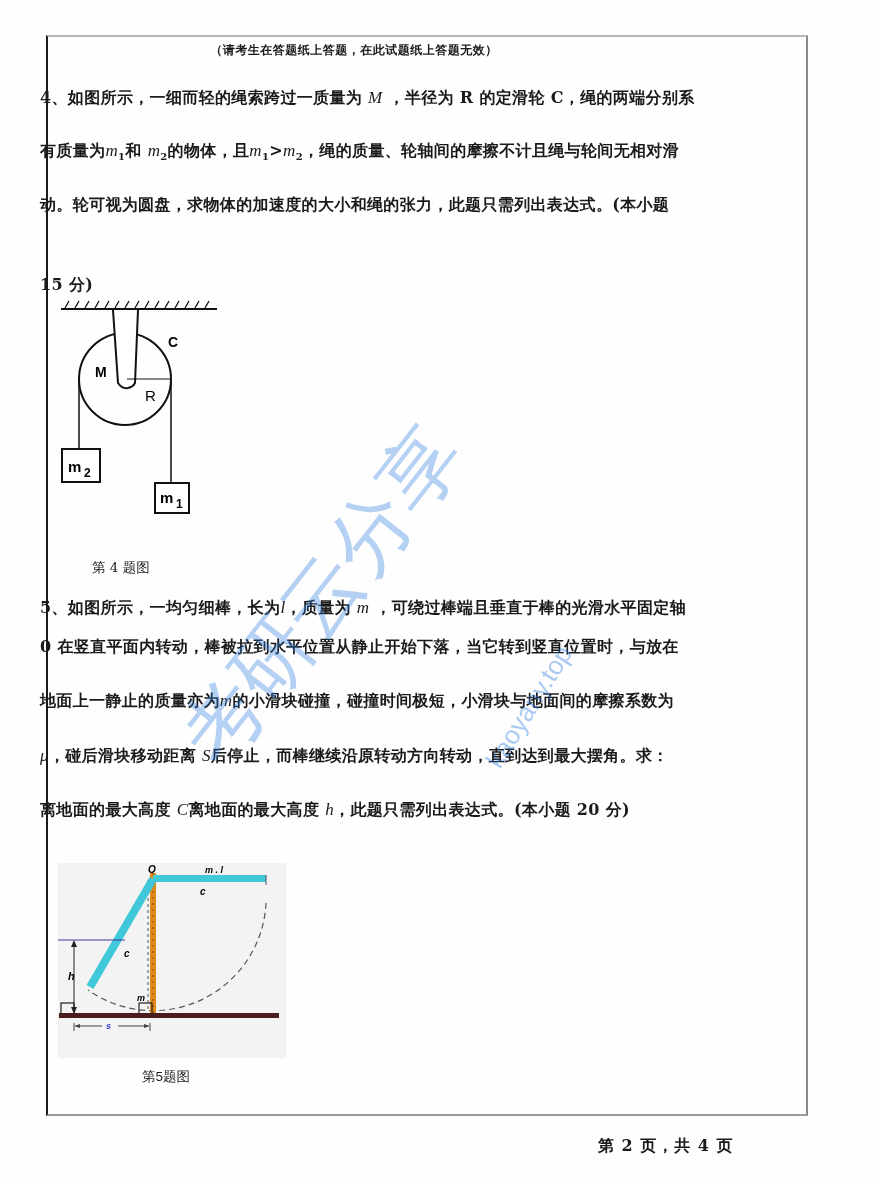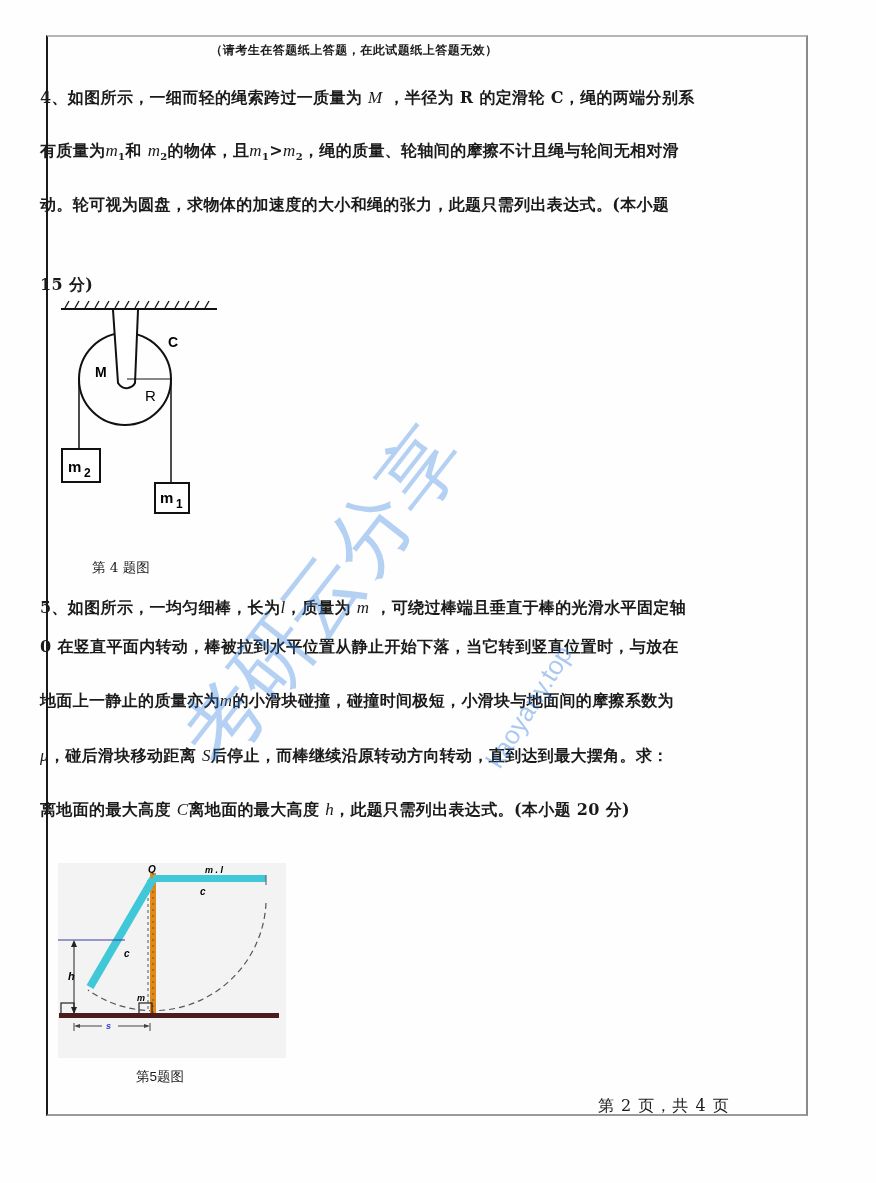--- a/index.html
+++ b/index.html
@@ -22,21 +22,21 @@
     font-size:12px; font-weight:bold; letter-spacing:0.5px;
   }
   .line {
     position:absolute; left:40px; font-size:16px; font-weight:bold;
     white-space:nowrap; letter-spacing:0.35px;
   }
   .line i { font-style:italic; font-weight:normal; font-family:"Liberation Serif", serif; font-size:17px; }
   .line sub { font-size:10px; }
   .caption { position:absolute; font-size:13.5px; }
   .footer {
-    position:absolute; left:598px; top:1096px; font-size:16px; font-weight:normal; letter-spacing:1px;
+    position:absolute; left:598px; top:1136px; font-size:16px; font-weight:bold; letter-spacing:1px;
   }
   .watermark { position:absolute; left:0; top:0; pointer-events:none; }
   svg text { font-family:"Liberation Sans", sans-serif; }
 </style>
 </head>
 <body>
 
 <div class="frame"></div>
 
 <div class="notice">（请考生在答题纸上答题，在此试题纸上答题无效）</div>
@@ -117,20 +117,20 @@
   <polygon points="16,163 22,161 22,165" fill="#444"></polygon>
   <polygon points="92,163 86,161 86,165" fill="#444"></polygon>
   <text x="90" y="10" font-size="10" font-style="italic" font-weight="bold">O</text>
   <text x="147" y="10" font-size="9" font-style="italic" font-weight="bold">m . l</text>
   <text x="142" y="32" font-size="10" font-style="italic" font-weight="bold">c</text>
   <text x="66" y="94" font-size="10" font-style="italic" font-weight="bold">c</text>
   <text x="10" y="117" font-size="11" font-style="italic" font-weight="bold">h</text>
   <text x="79" y="138" font-size="9" font-style="italic" font-weight="bold">m</text>
   <text x="48" y="166" font-size="9" font-style="italic" font-weight="bold" fill="#3a3ad0">s</text>
 </svg>
-<div class="caption" style="left:136px;top:1068px;font-family:'Liberation Sans',sans-serif;">第5题图</div>
+<div class="caption" style="left:142px;top:1068px;font-family:'Liberation Sans',sans-serif;">第5题图</div>
 
 <svg class="watermark" width="876" height="1183">
   <text x="0" y="0" font-size="80" fill="#2a7ae0" fill-opacity="0.35" transform="translate(220,770) rotate(-52)" font-family="DejaVu Sans, sans-serif">考研云分享</text>
   <text x="0" y="0" font-size="26" fill="#2a7ae0" fill-opacity="0.4" transform="translate(500,770) rotate(-58)" font-family="DejaVu Sans, sans-serif">kaoyany.top</text>
 </svg>
 
 <div class="footer">第 2 页，共 4 页</div>
 
 </body></html>

